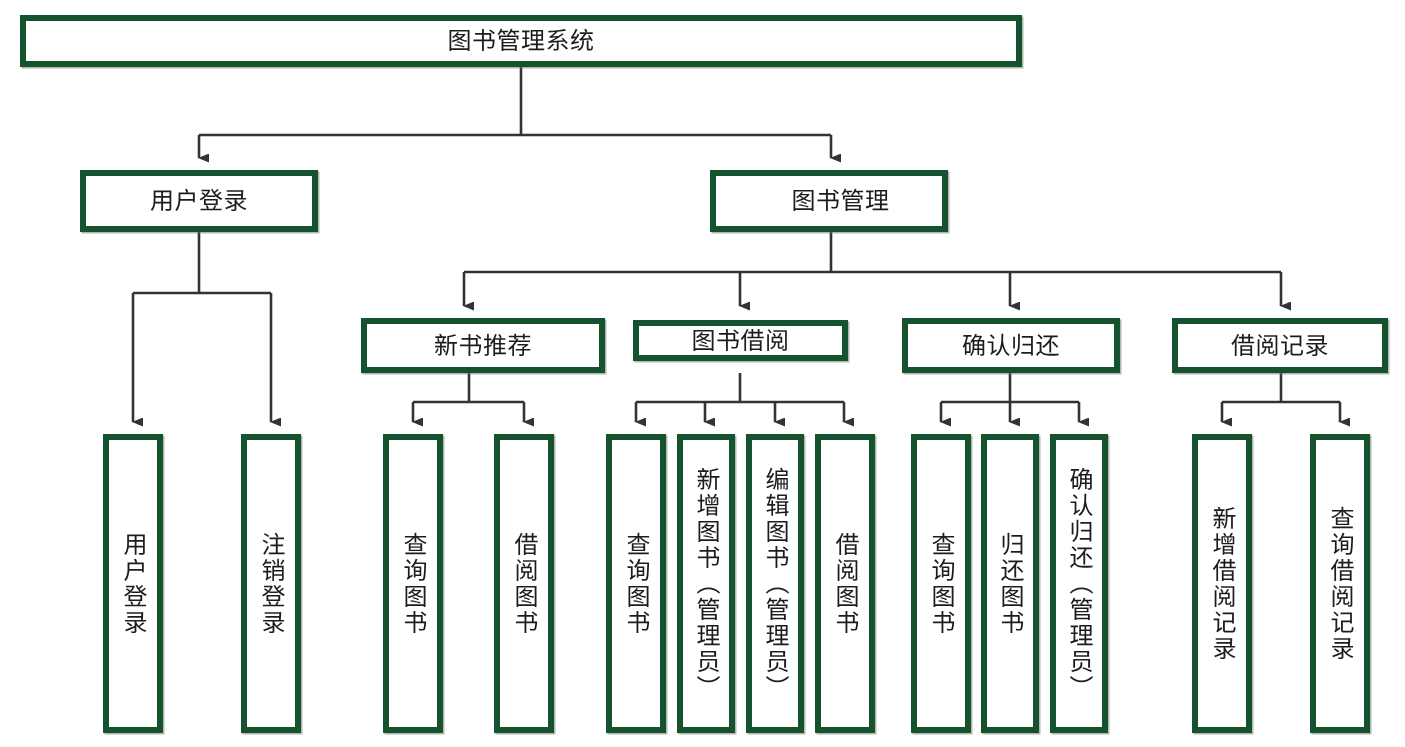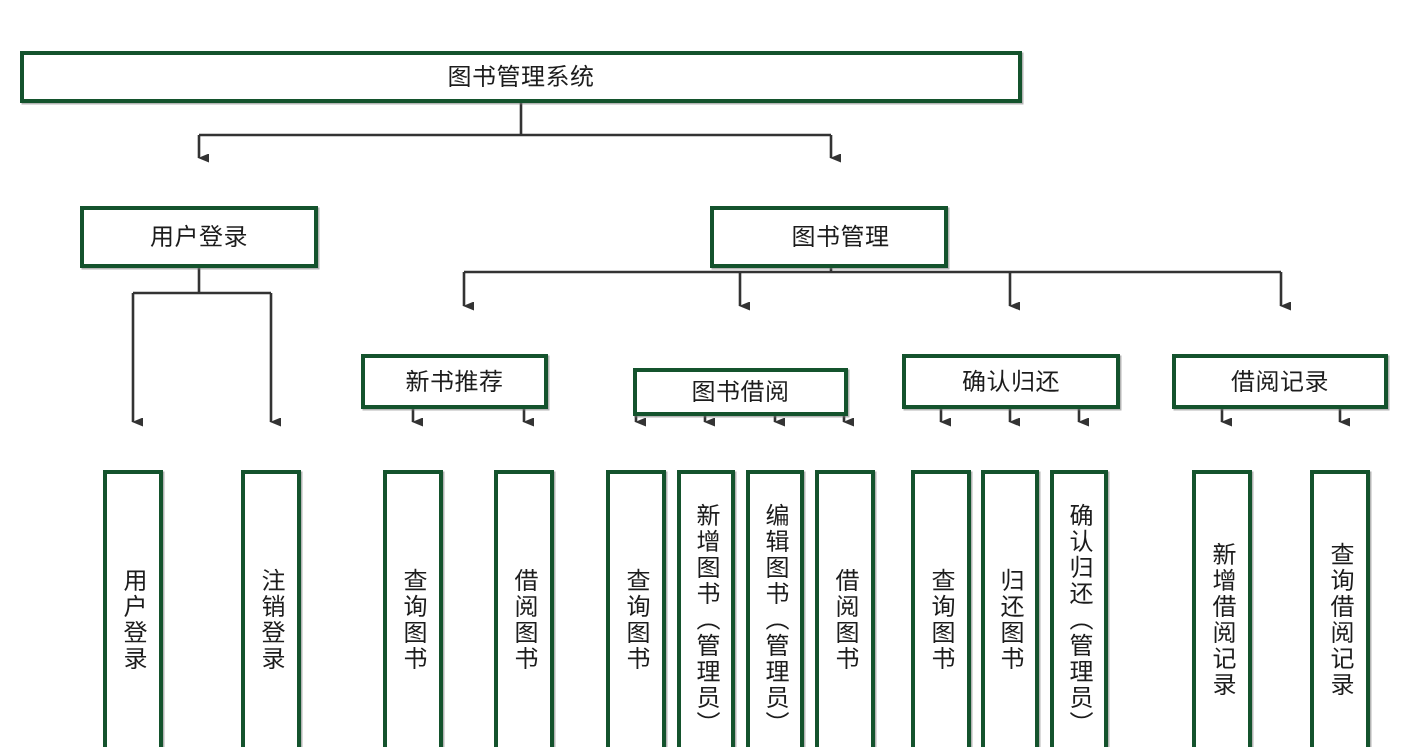--- a/index.html
+++ b/index.html
@@ -24,26 +24,25 @@
     left: 0;
     top: 0;
     width: 1405px;
     height: 747px;
     pointer-events: none;
   }
   .node {
     position: absolute;
     box-sizing: border-box;
     background: #ffffff;
-    border: 4px solid #14532d;
+    border: 6px solid #14532d;
     display: flex;
     align-items: center;
     justify-content: center;
     box-shadow: 1.5px 1.5px 0 rgba(120,120,120,0.55);
-    margin-top: 36px;
   }
   .node .label {
     color: #1c1c1c;
     letter-spacing: 0.5px;
     text-align: center;
     white-space: pre;
   }
   .node-root .label,
   .node-l1 .label,
   .node-l2 .label {
@@ -132,24 +131,24 @@
     <span class="label">图书管理系统</span>
   </div>
 
   <div class="node node-l1" style="left:80px; top:170px; width:238px; height:62px;">
     <span class="label">用户登录</span>
   </div>
   <div class="node node-l1" style="left:710px; top:170px; width:238px; height:62px;padding-left:23px;">
     <span class="label">图书管理</span>
   </div>
 
-  <div class="node node-l2" style="left:361px; top:318px; width:187px; height:55px;">
+  <div class="node node-l2" style="left:361px; top:318px; width:244px; height:55px;">
     <span class="label">新书推荐</span>
   </div>
-  <div class="node node-l2" style="left:633px; top:332px; width:215px; height:48px;">
+  <div class="node node-l2" style="left:633px; top:320px; width:215px; height:41px;">
     <span class="label">图书借阅</span>
   </div>
   <div class="node node-l2" style="left:902px; top:318px; width:218px; height:55px;">
     <span class="label">确认归还</span>
   </div>
   <div class="node node-l2" style="left:1172px; top:318px; width:216px; height:55px;justify-content:center;">
     <span class="label">借阅记录</span>
   </div>
 
   <div class="node node-leaf" style="left:103px; top:434px; width:60px; height:299px;">

